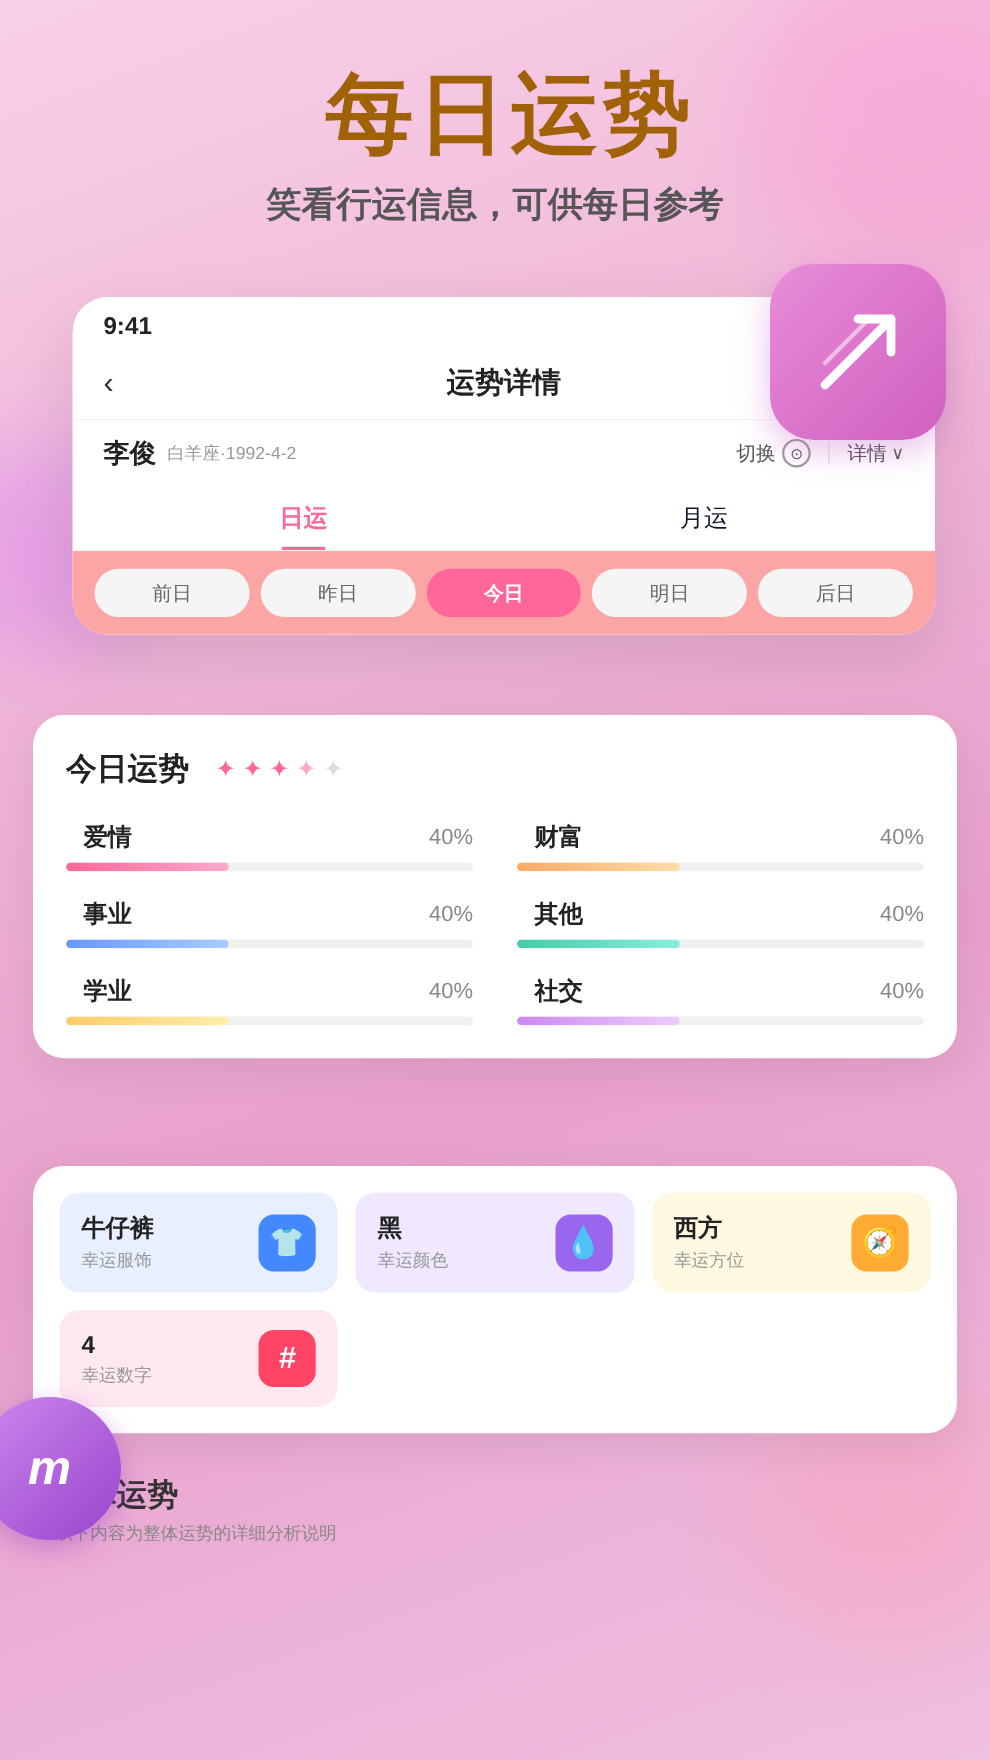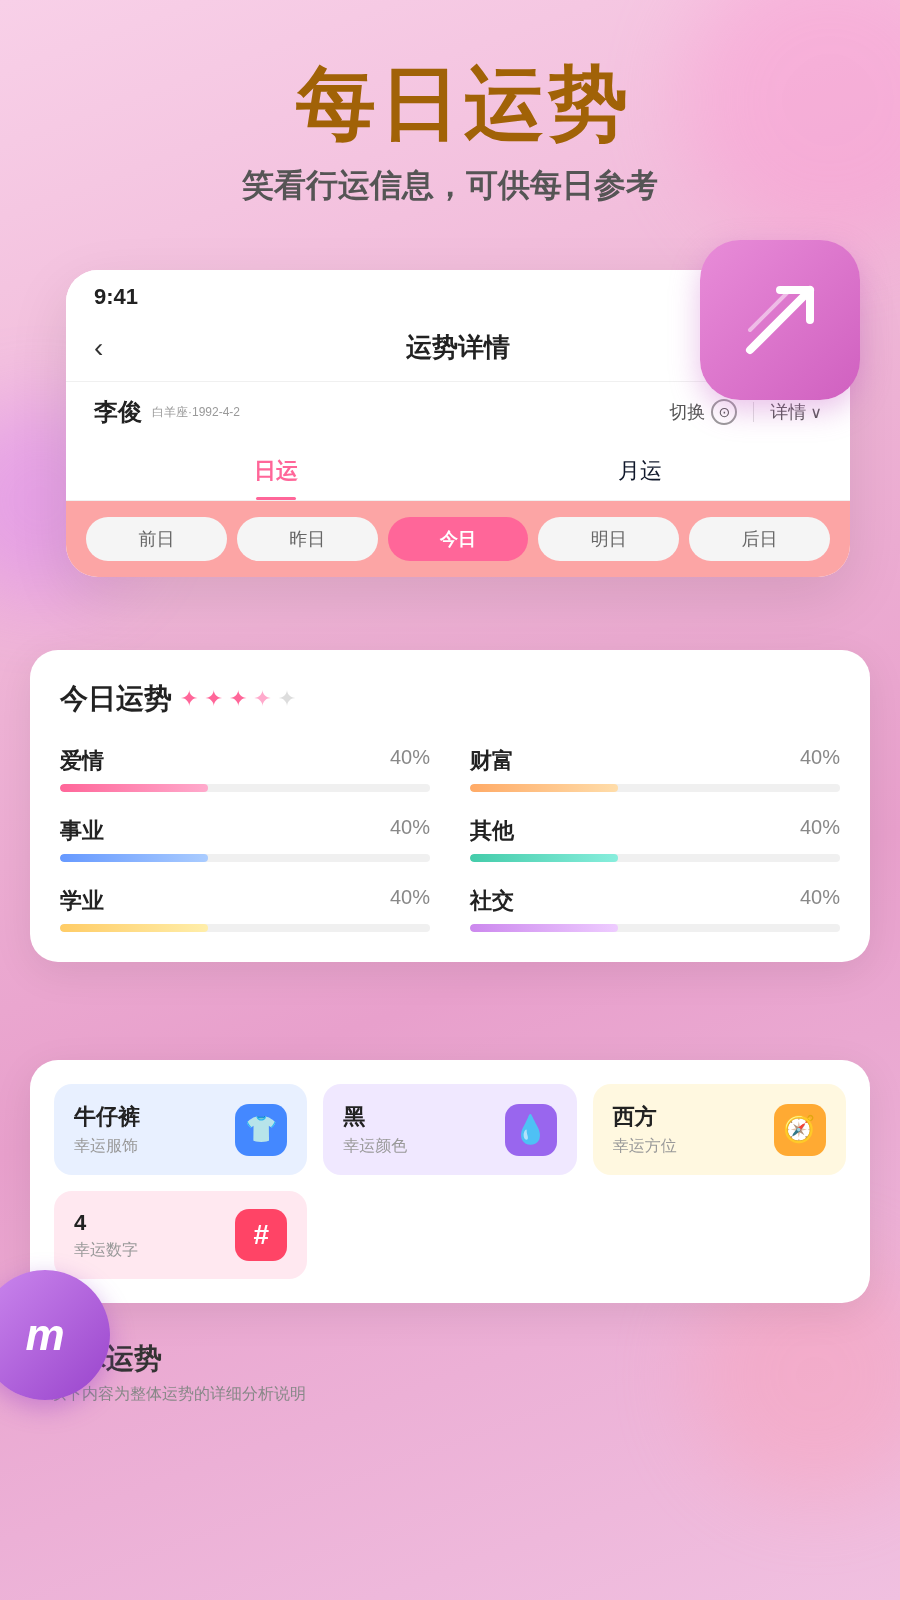--- a/index.html
+++ b/index.html
@@ -129,21 +129,21 @@
       padding: 14px 28px;
       background: white;
     }
     .profile-name {
       font-size: 24px;
       font-weight: 700;
       color: #222;
       margin-right: 10px;
     }
     .profile-info {
-      font-size: 12px;
+      font-size: 16px;
       color: #999;
     }
     .profile-actions {
       margin-left: auto;
       display: flex;
       align-items: center;
       gap: 16px;
     }
     .switch-btn {
       display: flex;
@@ -239,21 +239,21 @@
       background: white;
       border-radius: 28px;
       padding: 30px;
       box-shadow: 0 10px 40px rgba(0,0,0,0.08);
       z-index: 6;
     }
 
     .fortune-header {
       display: flex;
       align-items: center;
-      gap: 8px;
+      gap: 24px;
       margin-bottom: 28px;
     }
     .fortune-title {
       font-size: 28px;
       font-weight: 700;
       color: #222;
     }
     .stars-row {
       display: flex;
       gap: 6px;
@@ -272,20 +272,22 @@
       gap: 24px 40px;
     }
     .fortune-item {
       display: flex;
       flex-direction: column;
       gap: 8px;
     }
     .fortune-row {
       display: flex;
       justify-content: space-between;
+      align-items: center;
+      margin-left: 16px;
     }
     .fortune-label {
       font-size: 22px;
       font-weight: 600;
       color: #222;
     }
     .fortune-pct {
       font-size: 20px;
       color: #888;
     }

